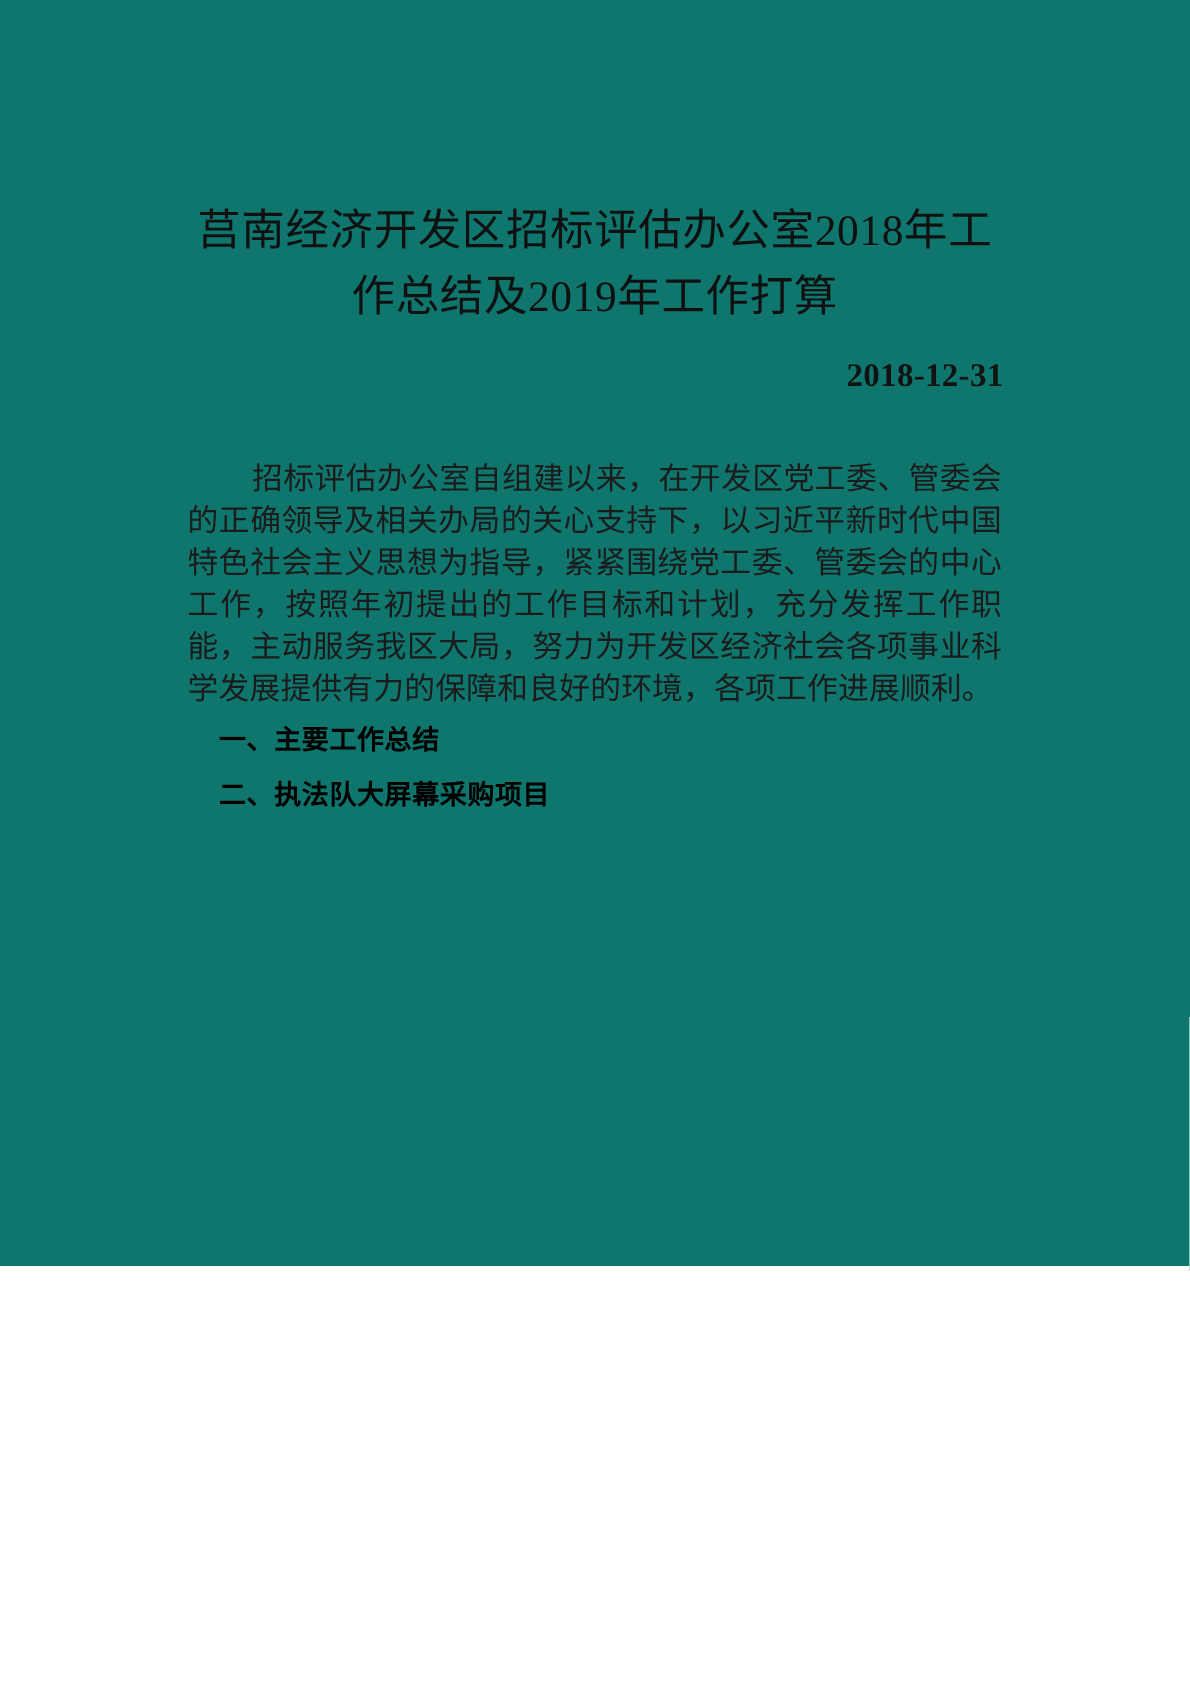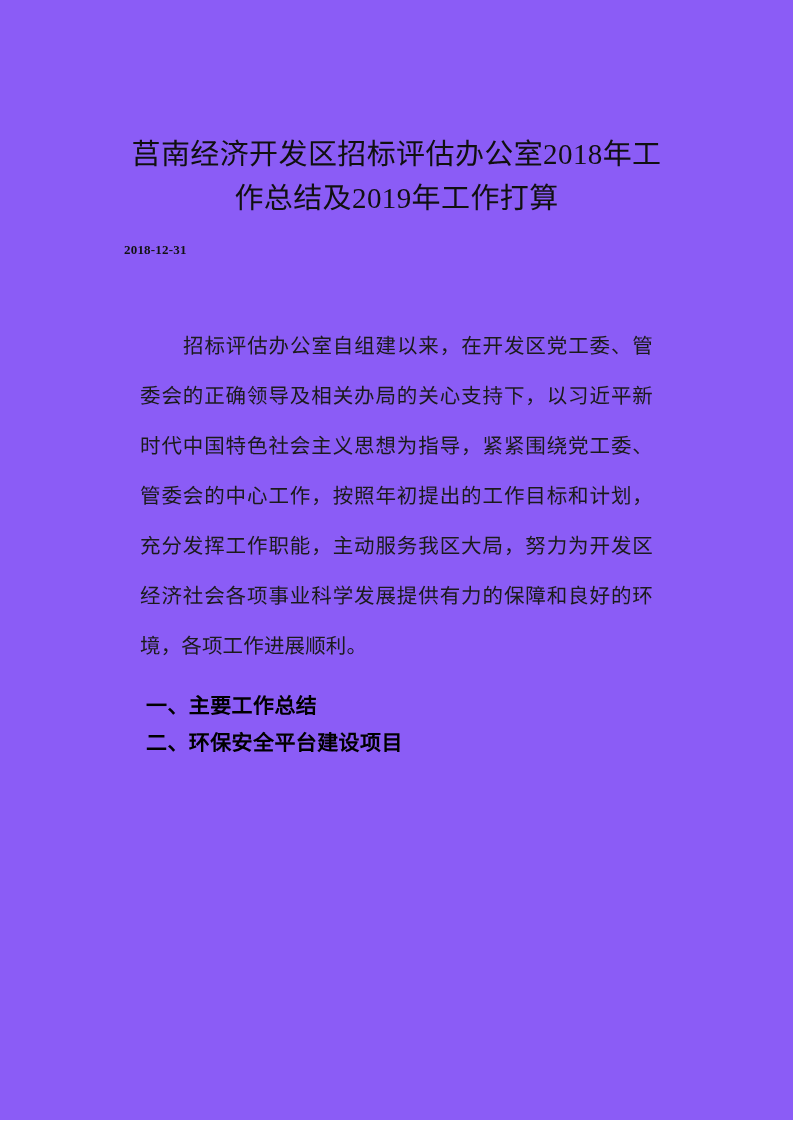--- a/index.html
+++ b/index.html
@@ -16,22 +16,22 @@
     font-family: "Liberation Serif", "DejaVu Serif", serif;
     color: #000000;
     -webkit-font-smoothing: antialiased;
   }
 
   .page {
     position: absolute;
     left: 0;
     top: 0;
     width: 793px;
-    height: 1120px;
-    background: #8b5cf6;
+    height: 844px;
+    background: #0f766e;
   }
 
   
   .content {
     position: absolute;
     left: 124px;
     top: 0;
     width: 545px;
   }
 
@@ -45,60 +45,60 @@
     font-weight: 400;
     line-height: 44px;
     letter-spacing: 0.4px;
     color: #101010;
     padding-top: 132px;
   }
 
   .doc-date {
     margin: 0;
     padding: 0;
-    text-align: left;
+    text-align: right;
     font-family: "Liberation Serif", "DejaVu Serif", serif;
-    font-size: 13px;
+    font-size: 22px;
     font-weight: 700;
     line-height: 26px;
     letter-spacing: 0.2px;
     color: #121212;
     padding-top: 17px;
   }
 
   
   .body-block {
     padding-top: 42px;
   }
 
   p.para {
-    margin: 16px;
+    margin: 1px;
     padding: 0;
     font-family: Liberation Serif, serif;
     font-size: 20.5px;
     font-weight: 400;
-    line-height: 50px;
+    line-height: 28px;
     text-align: justify;
     text-justify: inter-character;
     text-align-last: left;
     color: #1b1b1b;
     letter-spacing: 0.15px;
     word-break: break-all;
   }
 
   p.para.indent {
     text-indent: 43px;
   }
 
   
   h2.section-heading {
     margin: 0;
     padding: 0;
     font-family: "Liberation Sans", "DejaVu Sans", sans-serif;
-    font-size: 21px;
+    font-size: 18px;
     font-weight: 700;
     line-height: 37.4px;
     text-indent: 22px;
     letter-spacing: 0.4px;
     color: #000000;
   }
 </style>
 </head>
 <body>
 
@@ -109,18 +109,18 @@
 
     <div class="doc-date">2018-12-31</div>
 
     <div class="body-block">
 
       <p class="para indent">招标评估办公室自组建以来，在开发区党工委、管委会的正确领导及相关办局的关心支持下，以习近平新时代中国特色社会主义思想为指导，紧紧围绕党工委、管委会的中心工作，按照年初提出的工作目标和计划，充分发挥工作职能，主动服务我区大局，努力为开发区经济社会各项事业科学发展提供有力的保障和良好的环境，各项工作进展顺利。</p>
 
       <h2 class="section-heading">一、主要工作总结</h2>
 
 
-      <h2 class="section-heading">二、环保安全平台建设项目</h2>
+      <h2 class="section-heading">二、执法队大屏幕采购项目</h2>
 
 
     </div>
   </div>
 </div>
 
 </body></html>

